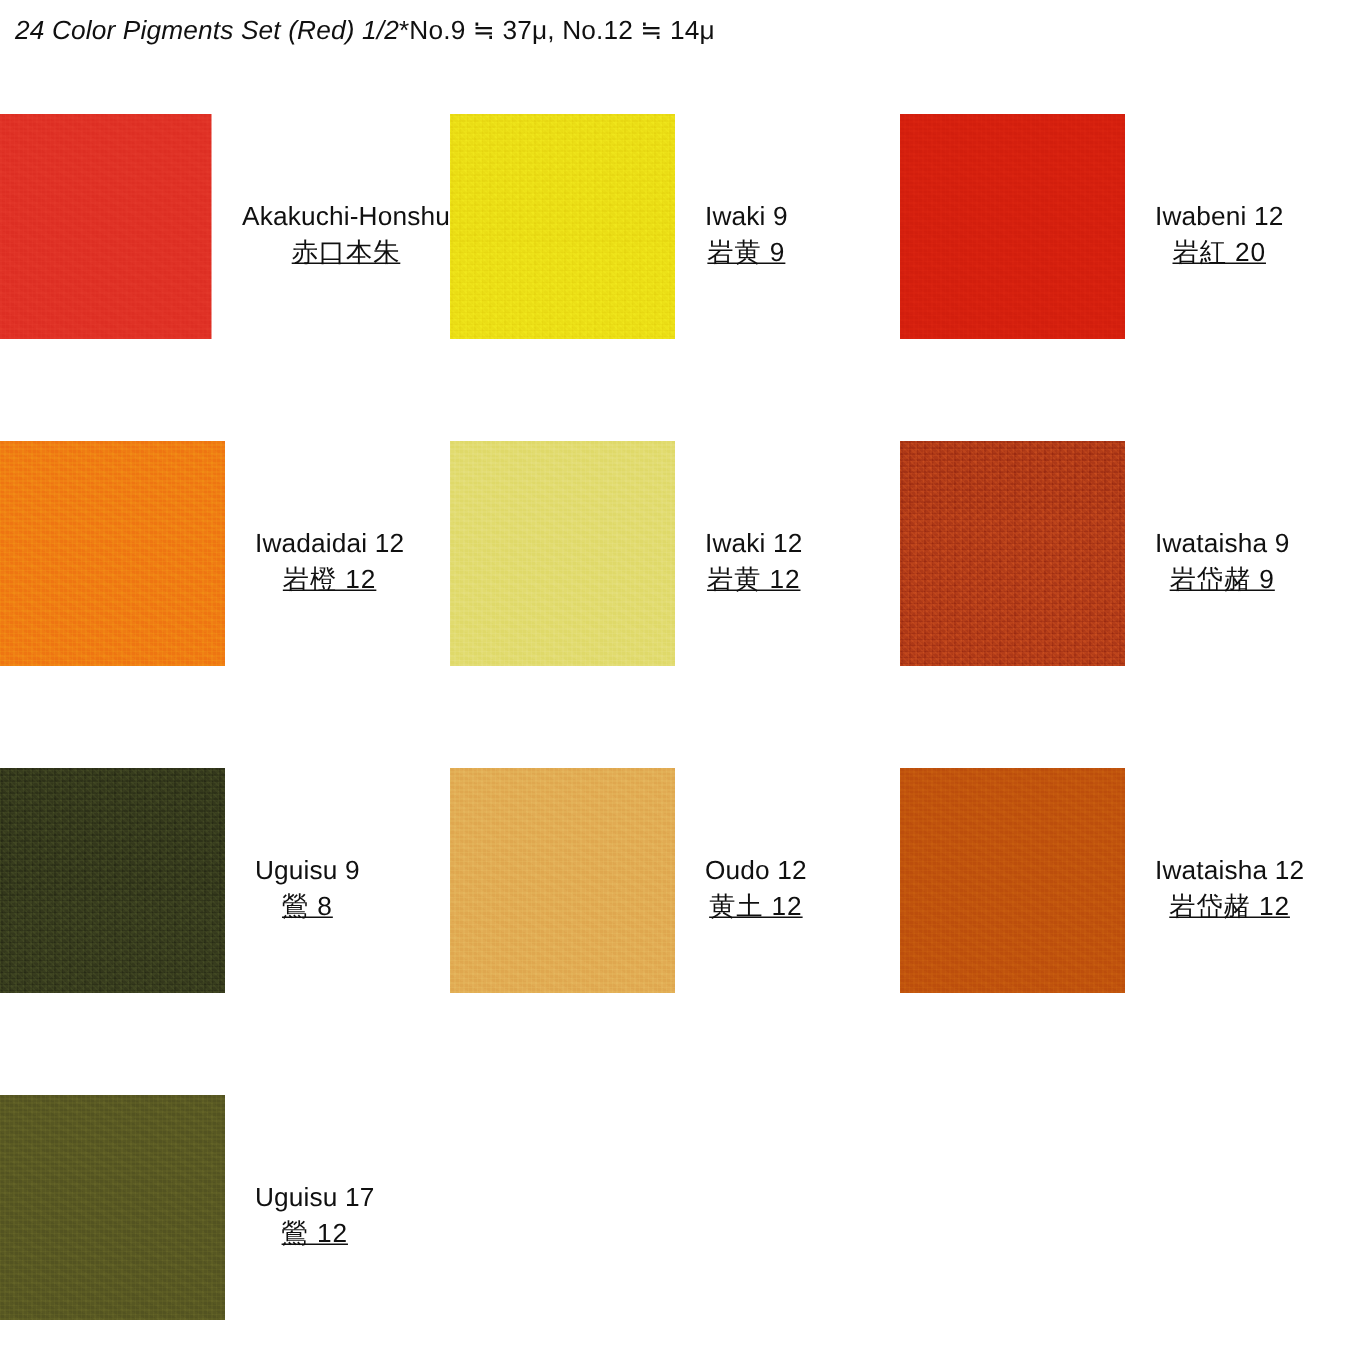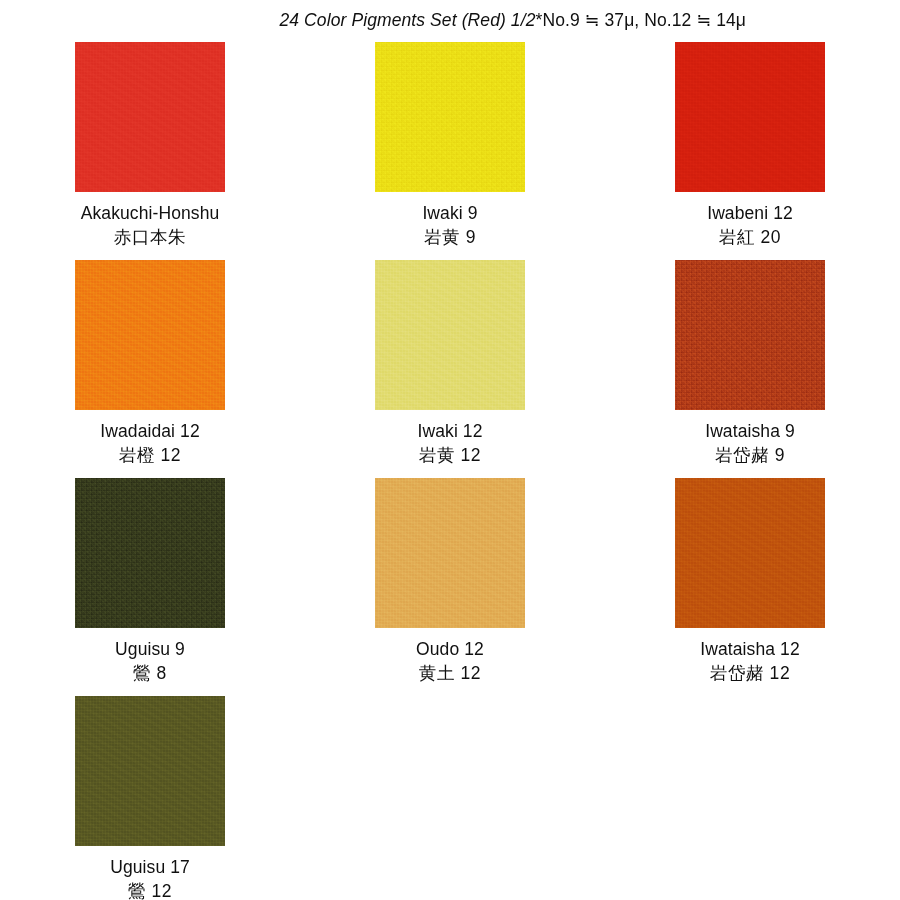--- a/index.html
+++ b/index.html
@@ -18,21 +18,21 @@
 
   
   .header {
     position: absolute;
     top: 0;
     left: 0;
     width: 764px;
     height: 34px;
     display: flex;
     align-items: center;
-    justify-content: flex-end;
+    justify-content: flex-start;
     padding: 6px 14px 0 10px;
     box-sizing: border-box;
   }
   .title {
     font-style: italic;
     font-size: 17.5px;
     letter-spacing: 0.1px;
     white-space: nowrap;
   }
   .note {
@@ -48,22 +48,23 @@
     top: 42px;
     left: 0;
     width: 900px;
     display: grid;
     grid-template-columns: repeat(3, 300px);
     grid-auto-rows: 218px;
   }
   .cell {
     position: relative;
     display: flex;
-    flex-direction: column;
+    flex-direction: row;
     align-items: center;
+    gap: 20px;
   }
   .swatch {
     width: 150px;
     height: 150px;
     position: relative;
     overflow: hidden;
     background-blend-mode: normal;
   }
   
   .swatch.coarse::after,
@@ -100,20 +101,21 @@
     font-size: 17.5px;
     letter-spacing: 0.1px;
     white-space: nowrap;
   }
   .caption .kanji {
     display: block;
     font-size: 17.5px;
     letter-spacing: 0.6px;
     white-space: nowrap;
     margin-top: 2px;
+    text-decoration: underline;
   }
 </style>
 </head>
 <body>
 
 <div class="header">
   <div class="title">24 Color Pigments Set (Red) 1/2</div>
   <div class="note">*No.9 ≒ 37μ, No.12 ≒ 14μ</div>
 </div>
 

